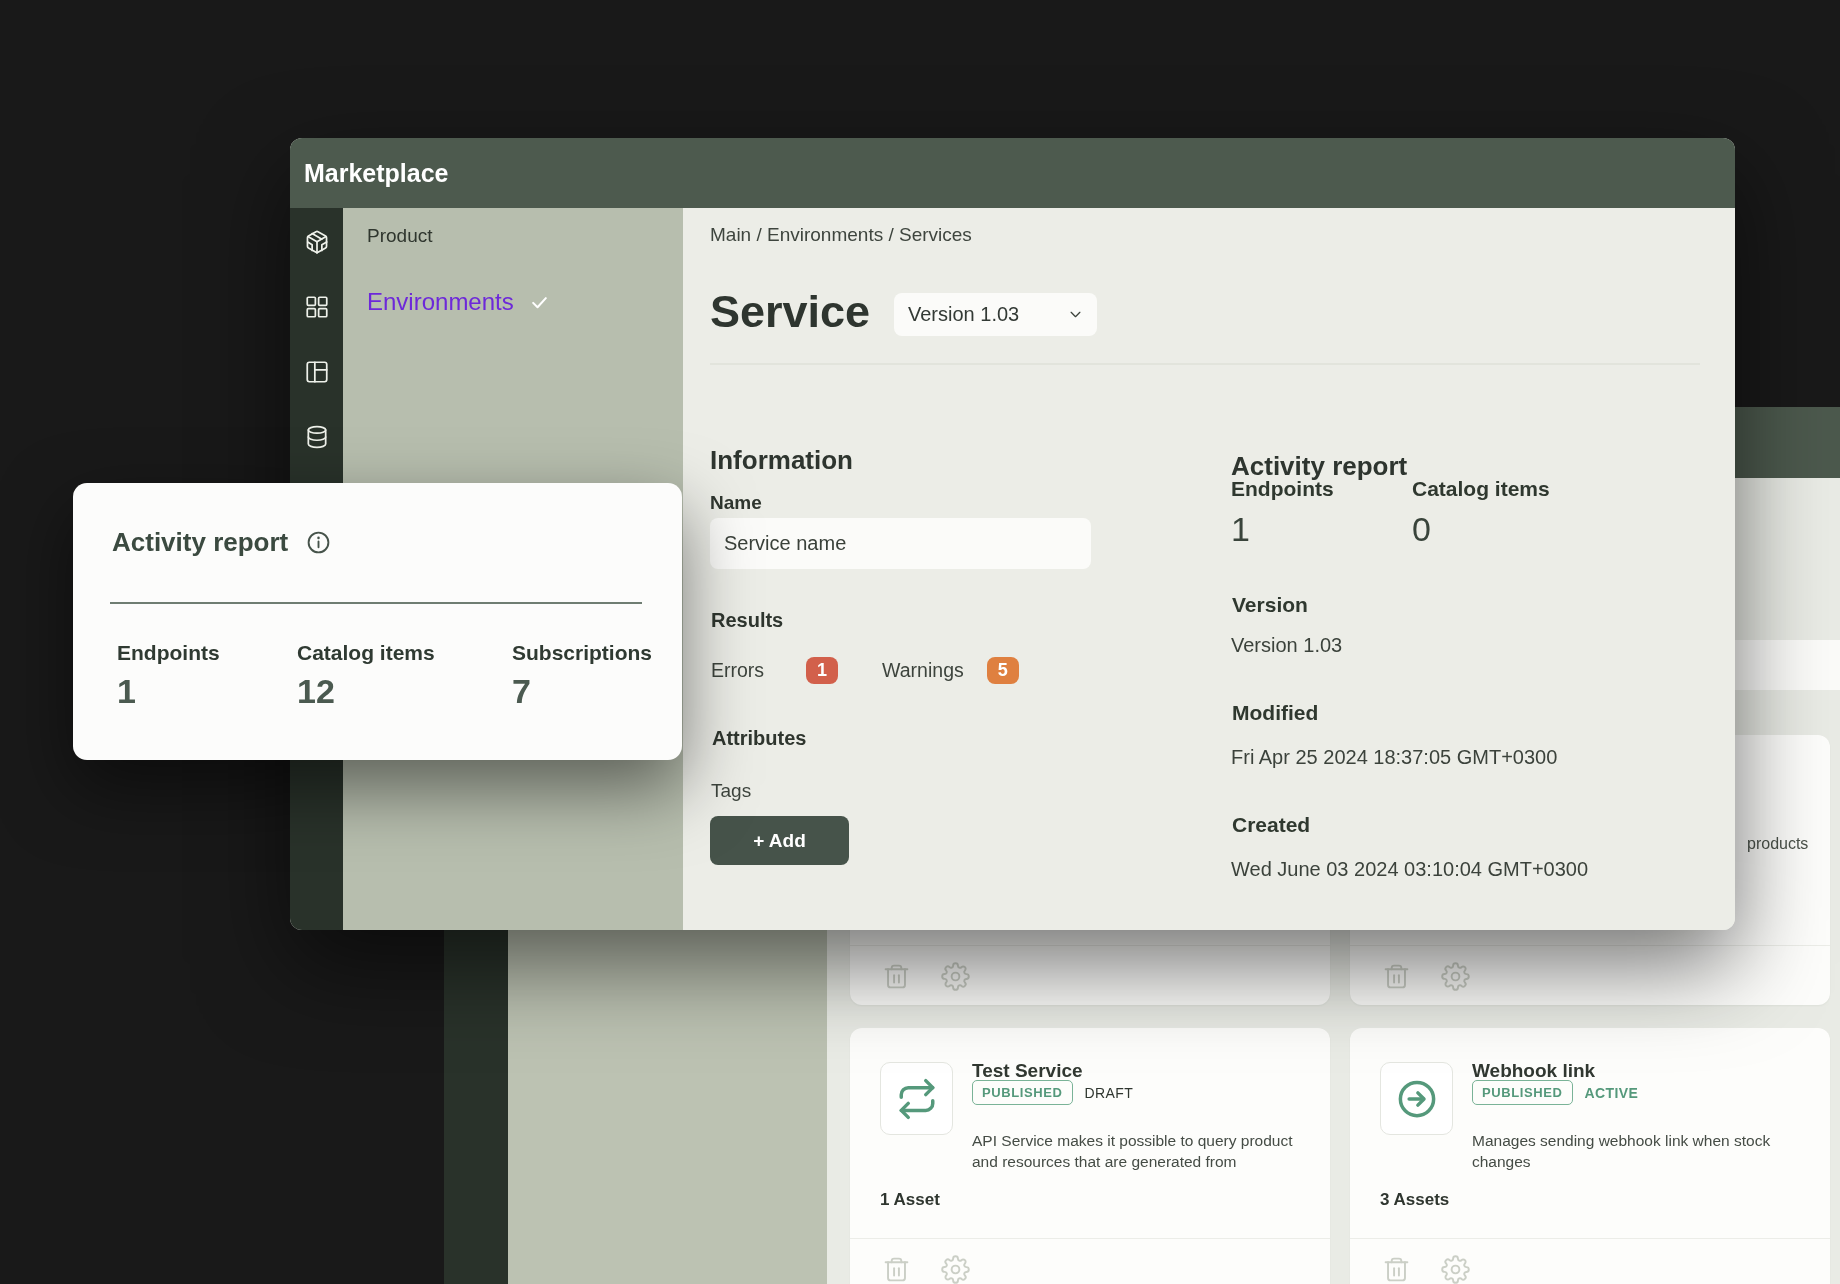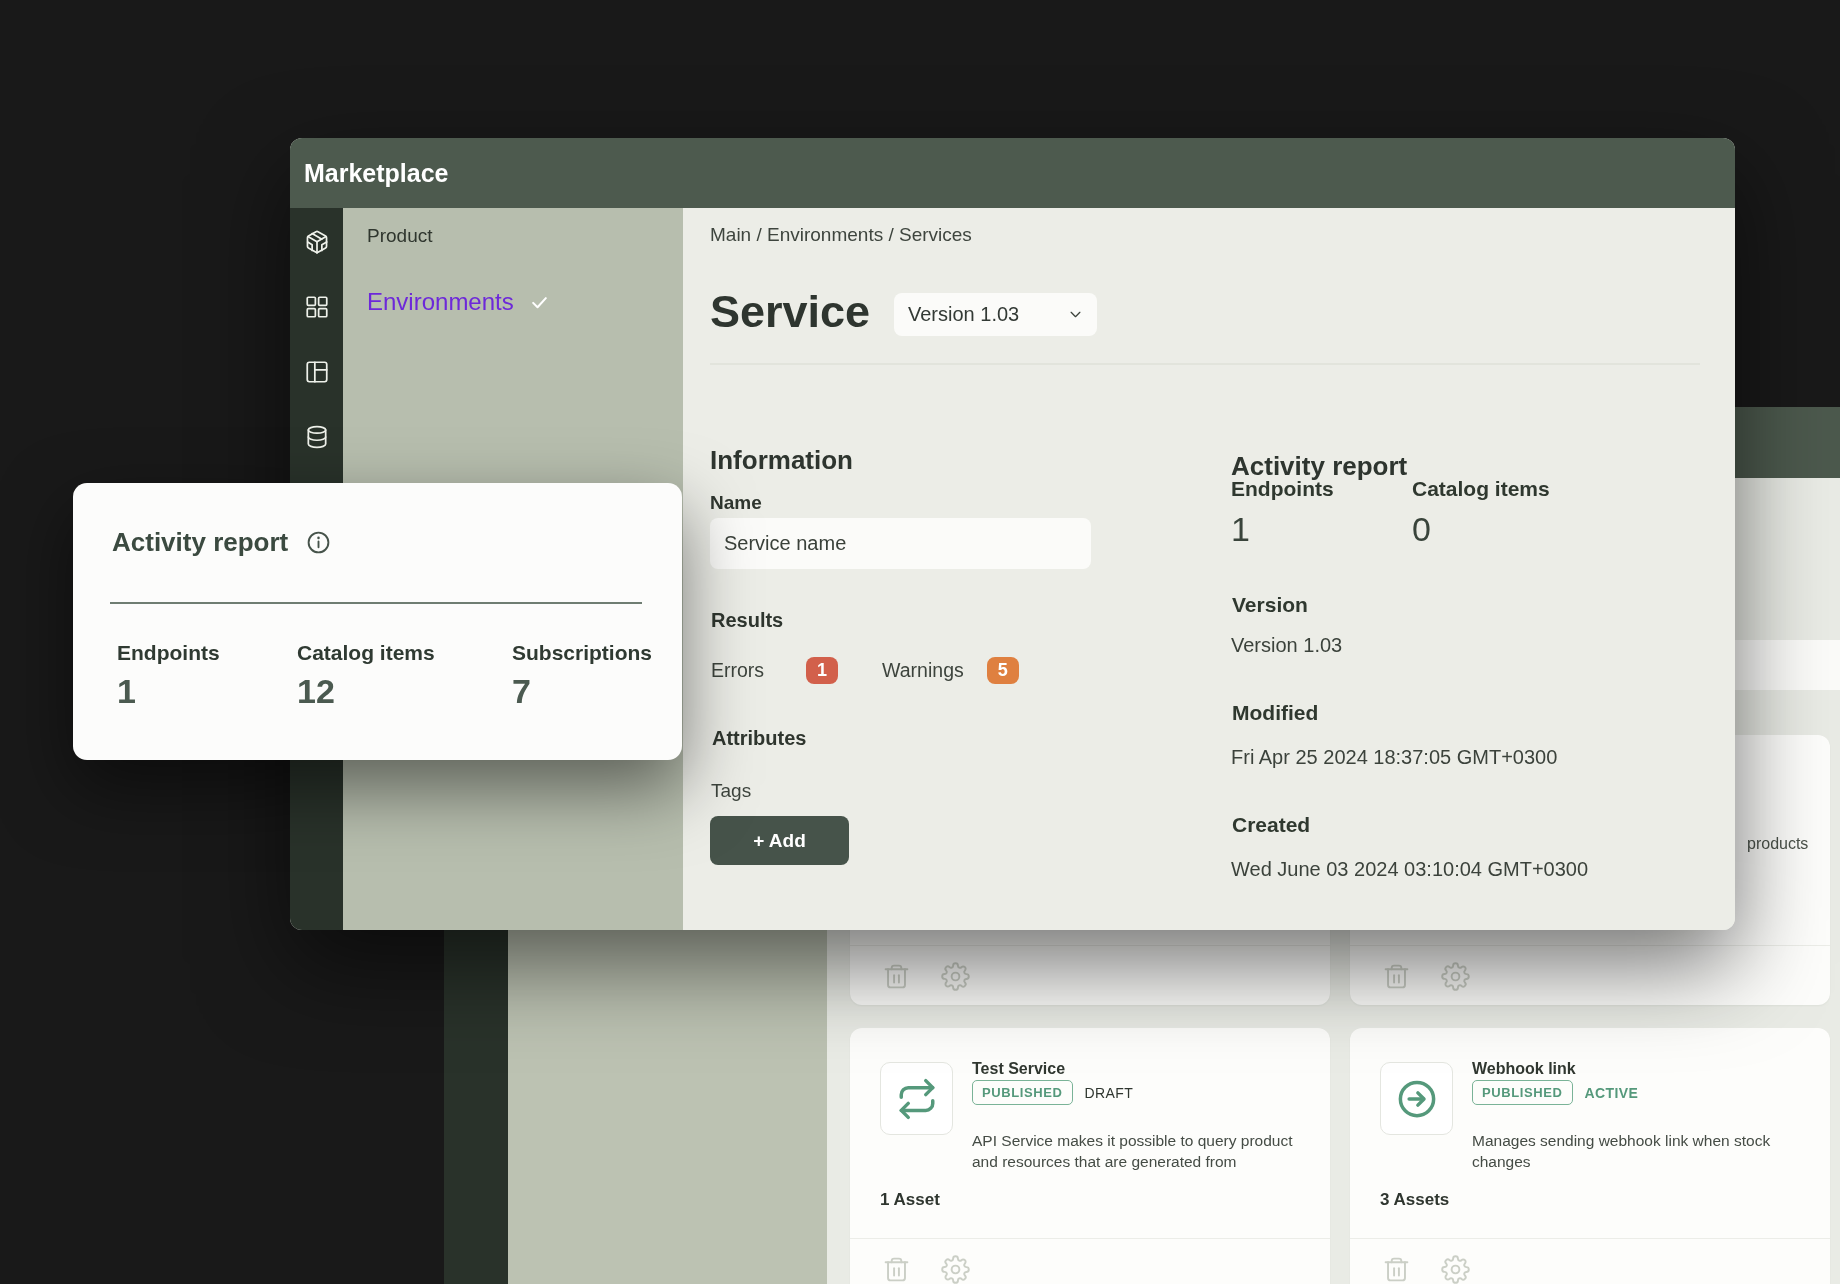--- a/index.html
+++ b/index.html
@@ -18,21 +18,21 @@
   .bg-card { position:absolute; width:480px; background:#fdfdfb; border-radius:12px;
     box-shadow:0 1px 2px rgba(40,50,40,0.05); }
   .card-footer { position:absolute; left:0; right:0; top:210px; height:62px;
     border-top:1px solid #ecede8; display:flex; align-items:center; gap:30px; padding-left:32px; }
   .card-footer svg { width:29px; height:29px; stroke:#cbcfc6; fill:none;
     stroke-width:1.6; stroke-linecap:round; stroke-linejoin:round; }
   .icon-box { position:absolute; left:30px; top:34px; width:73px; height:73px; background:#ffffff;
     border:1px solid #e4e6e0; border-radius:10px; display:flex; align-items:center; justify-content:center; }
   .icon-box svg { width:42px; height:42px; stroke:#55997b; fill:none; stroke-width:2;
     stroke-linecap:round; stroke-linejoin:round; }
-  .bgc-title { position:absolute; left:122px; top:32px; font-size:16px; font-weight:bold; color:#313831; }
+  .bgc-title { position:absolute; left:122px; top:32px; font-size:19px; font-weight:bold; color:#313831; }
   .bgc-badges { position:absolute; left:122px; top:52px; display:flex; align-items:center; gap:12px; }
   .badge-published { border:1.5px solid #7ab397; color:#55997b; font-size:13px; font-weight:bold;
     letter-spacing:0.6px; border-radius:5px; padding:4px 9px; background:#fdfdfb; }
   .status-dark  { font-size:14px; font-weight:normal; color:#2f362f; letter-spacing:0.4px; }
   .status-green { font-size:14px; font-weight:bold; color:#55997b; letter-spacing:0.4px; }
   .bgc-desc { position:absolute; left:122px; top:103px; width:350px; font-size:15.5px;
     line-height:1.35; color:#454c45; }
   .bgc-assets { position:absolute; left:30px; top:162px; font-size:17px; font-weight:bold; color:#2f362f; }
   .bg-fragment { position:absolute; left:397px; top:100px; font-size:16px; color:#4b524a; }
 

